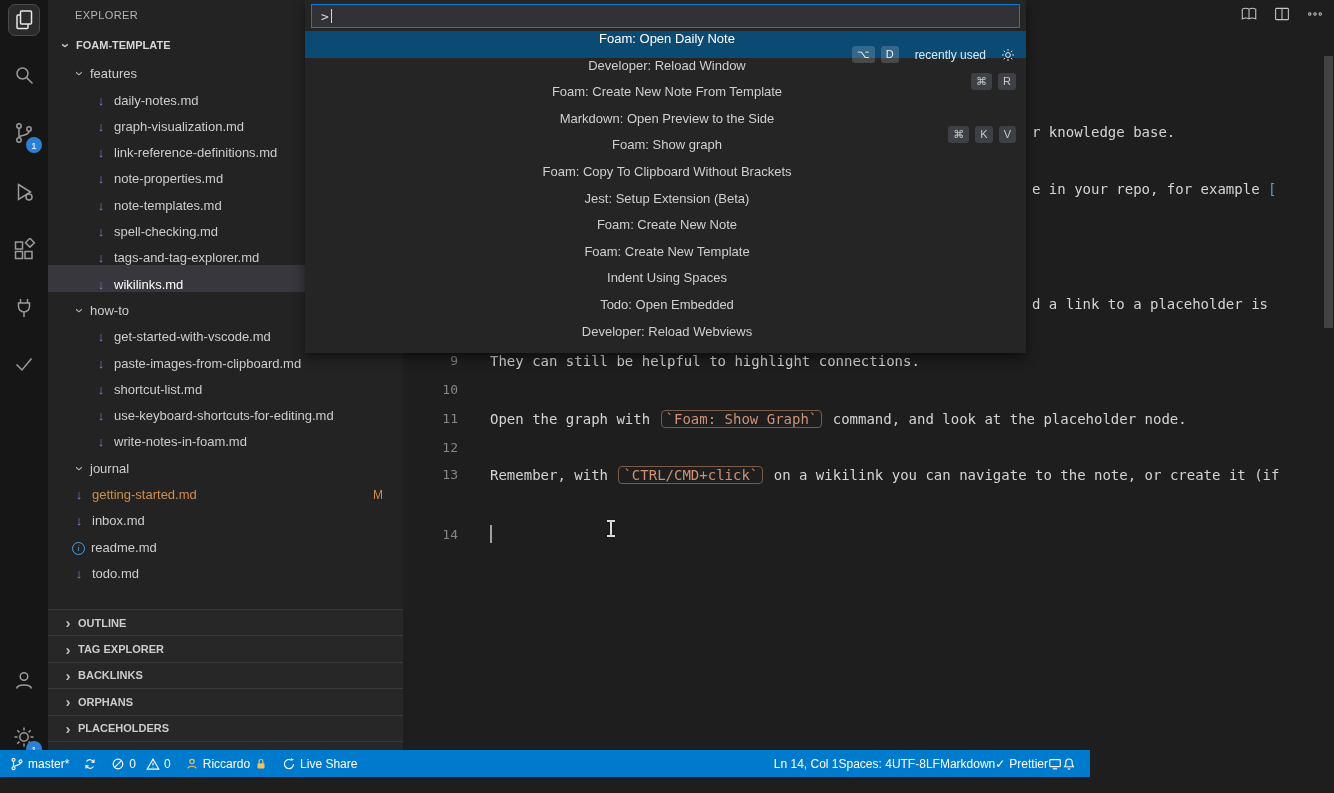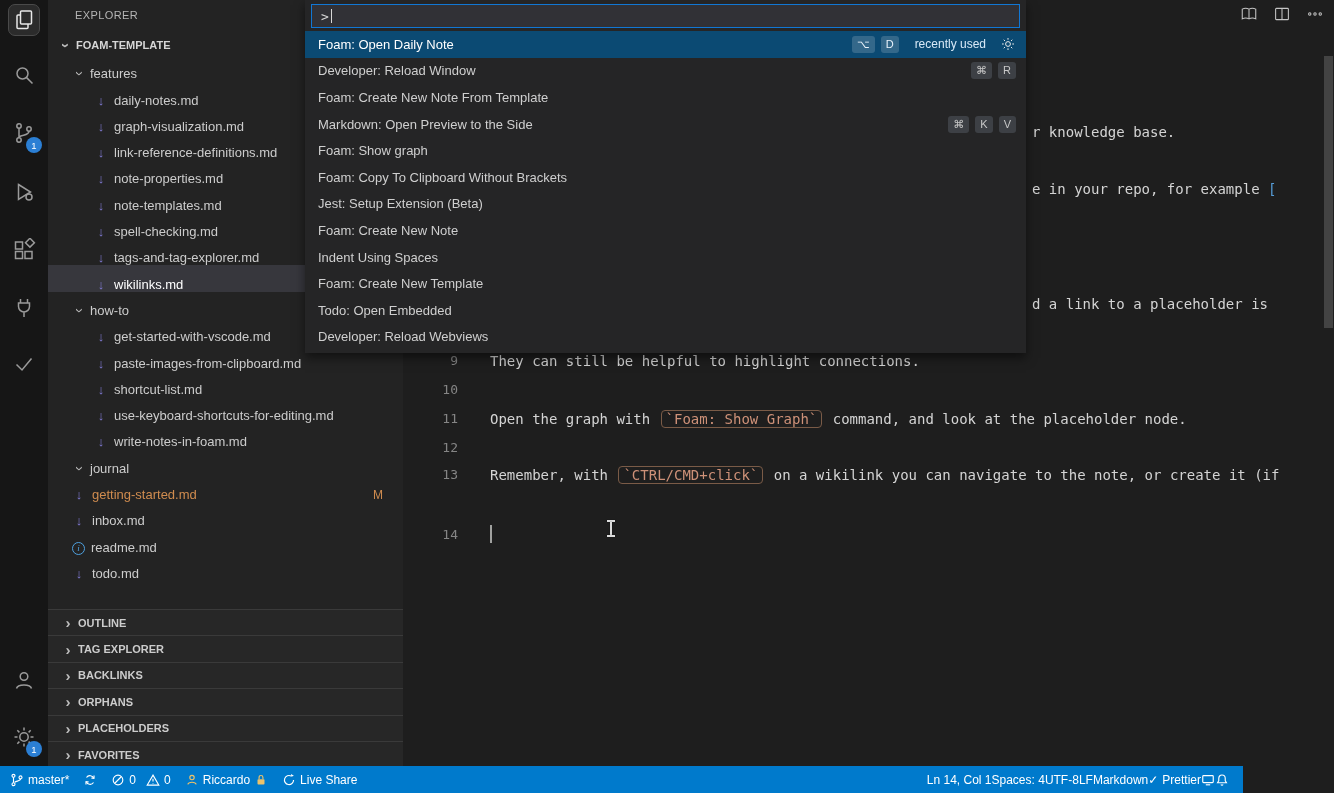--- a/index.html
+++ b/index.html
@@ -59,31 +59,31 @@
   .scrollbar-thumb { position:absolute; right:1px; top:56px; width:9px; height:272px; background:rgba(130,130,130,.38); z-index:6; }
   .caret { position:absolute; left:490px; top:525px; width:2px; height:18px; background:#aeafad; opacity:.9; z-index:3; }
 
   
   .qp { position:absolute; left:305px; top:0; width:721px; background:#252526; z-index:50;
         box-shadow:0 5px 10px rgba(0,0,0,.5); padding-bottom:3px; }
   .qp-input { margin:4px 6px 3px; height:24px; border:1px solid #1177d4; background:#313136;
               display:flex; align-items:center; padding:0 9px; color:#d7d7d7; font-size:13px;
               font-family:"DejaVu Sans Mono", monospace; }
   .qp-caret { width:1px; height:14px; background:#d7d7d7; margin-left:2px; }
-  .qp-row { height:26.6px; display:flex; align-items:center; padding:0 10px 0 13px; font-size:13px; color:#cfcfcf; cursor:pointer; }
+  .qp-row { height:26.6px; display:flex; align-items:center; padding:0 10px 0 13px; font-size:13px; color:#cfcfcf; cursor:pointer;flex-direction:column; }
   .qp-row.sel { background:#0b4a73; color:#ffffff; }
   .qp-right { margin-left:auto; display:flex; align-items:center; gap:6px; }
   .kchip { background:#3d4045; color:#c8c8c8; border-radius:3px; font-size:11px; min-width:12px;
            text-align:center; padding:3px 5px; line-height:1; }
   .sel .kchip { background:rgba(255,255,255,.17); color:#eaf3fb; }
   .qp-meta { font-size:12px; color:#d8e9f7; margin:0 8px 0 10px; }
   .qp-gear svg { width:16px; height:16px; stroke:#e8e8e8; fill:none; stroke-width:1.5; display:block; }
 
   
-  .statusbar { position:absolute; left:0; bottom:0; width:1243px; height:27px; background:#007acc; color:#ffffff;
+  .statusbar { position:absolute; left:0; bottom:16px; width:1090px; height:27px; background:#007acc; color:#ffffff;
                display:flex; align-items:center; font-size:12px; z-index:60; padding:0 10px; }
   .sb-left { display:flex; align-items:center; gap:14px; }
   .sb-right { margin-left:auto; display:flex; align-items:flex-start; gap:0; padding-right:4px; }
   .sb-item { display:flex; align-items:center; gap:4px; cursor:pointer; white-space:nowrap; }
   .sb-item svg { width:14px; height:14px; stroke:#ffffff; fill:none; stroke-width:1.3; }
   .gold svg { stroke:#ecc26a; }
   .checkglyph { font-size:12px; }
 
   
   .mouse { position:absolute; left:606px; top:520px; width:10px; height:17px; z-index:200; pointer-events:none; }
@@ -382,24 +382,24 @@
     <div class="qp-row">
       <span class="qp-label">Foam: Copy To Clipboard Without Brackets</span>
     </div>
     <div class="qp-row">
       <span class="qp-label">Jest: Setup Extension (Beta)</span>
     </div>
     <div class="qp-row">
       <span class="qp-label">Foam: Create New Note</span>
     </div>
     <div class="qp-row">
+      <span class="qp-label">Foam: Create New Template</span>
+    </div>
+    <div class="qp-row">
       <span class="qp-label">Indent Using Spaces</span>
-    </div>
-    <div class="qp-row">
-      <span class="qp-label">Foam: Create New Template</span>
     </div>
     <div class="qp-row">
       <span class="qp-label">Todo: Open Embedded</span>
     </div>
     <div class="qp-row">
       <span class="qp-label">Developer: Reload Webviews</span>
     </div>
   </div>
 
   <div class="statusbar">

